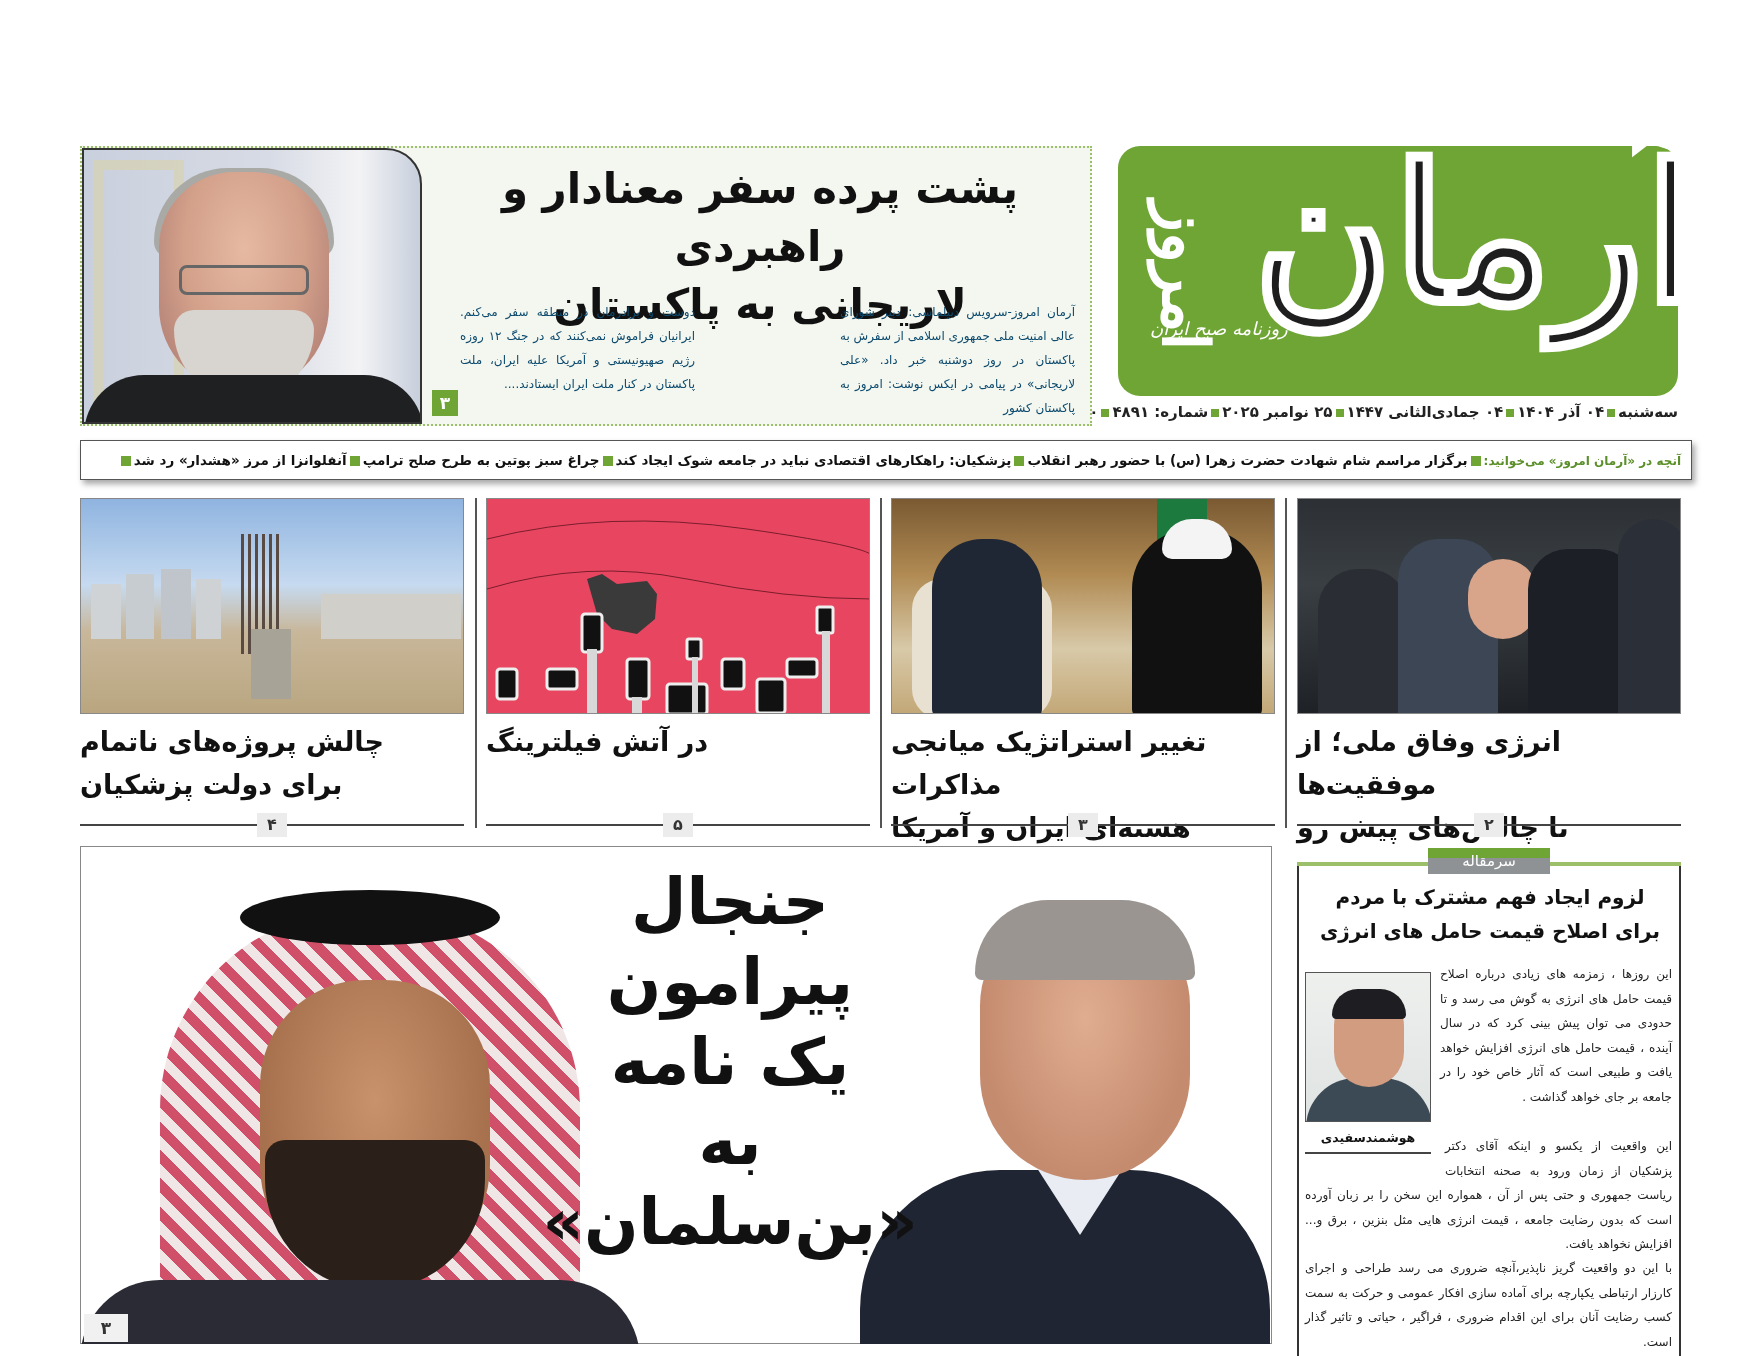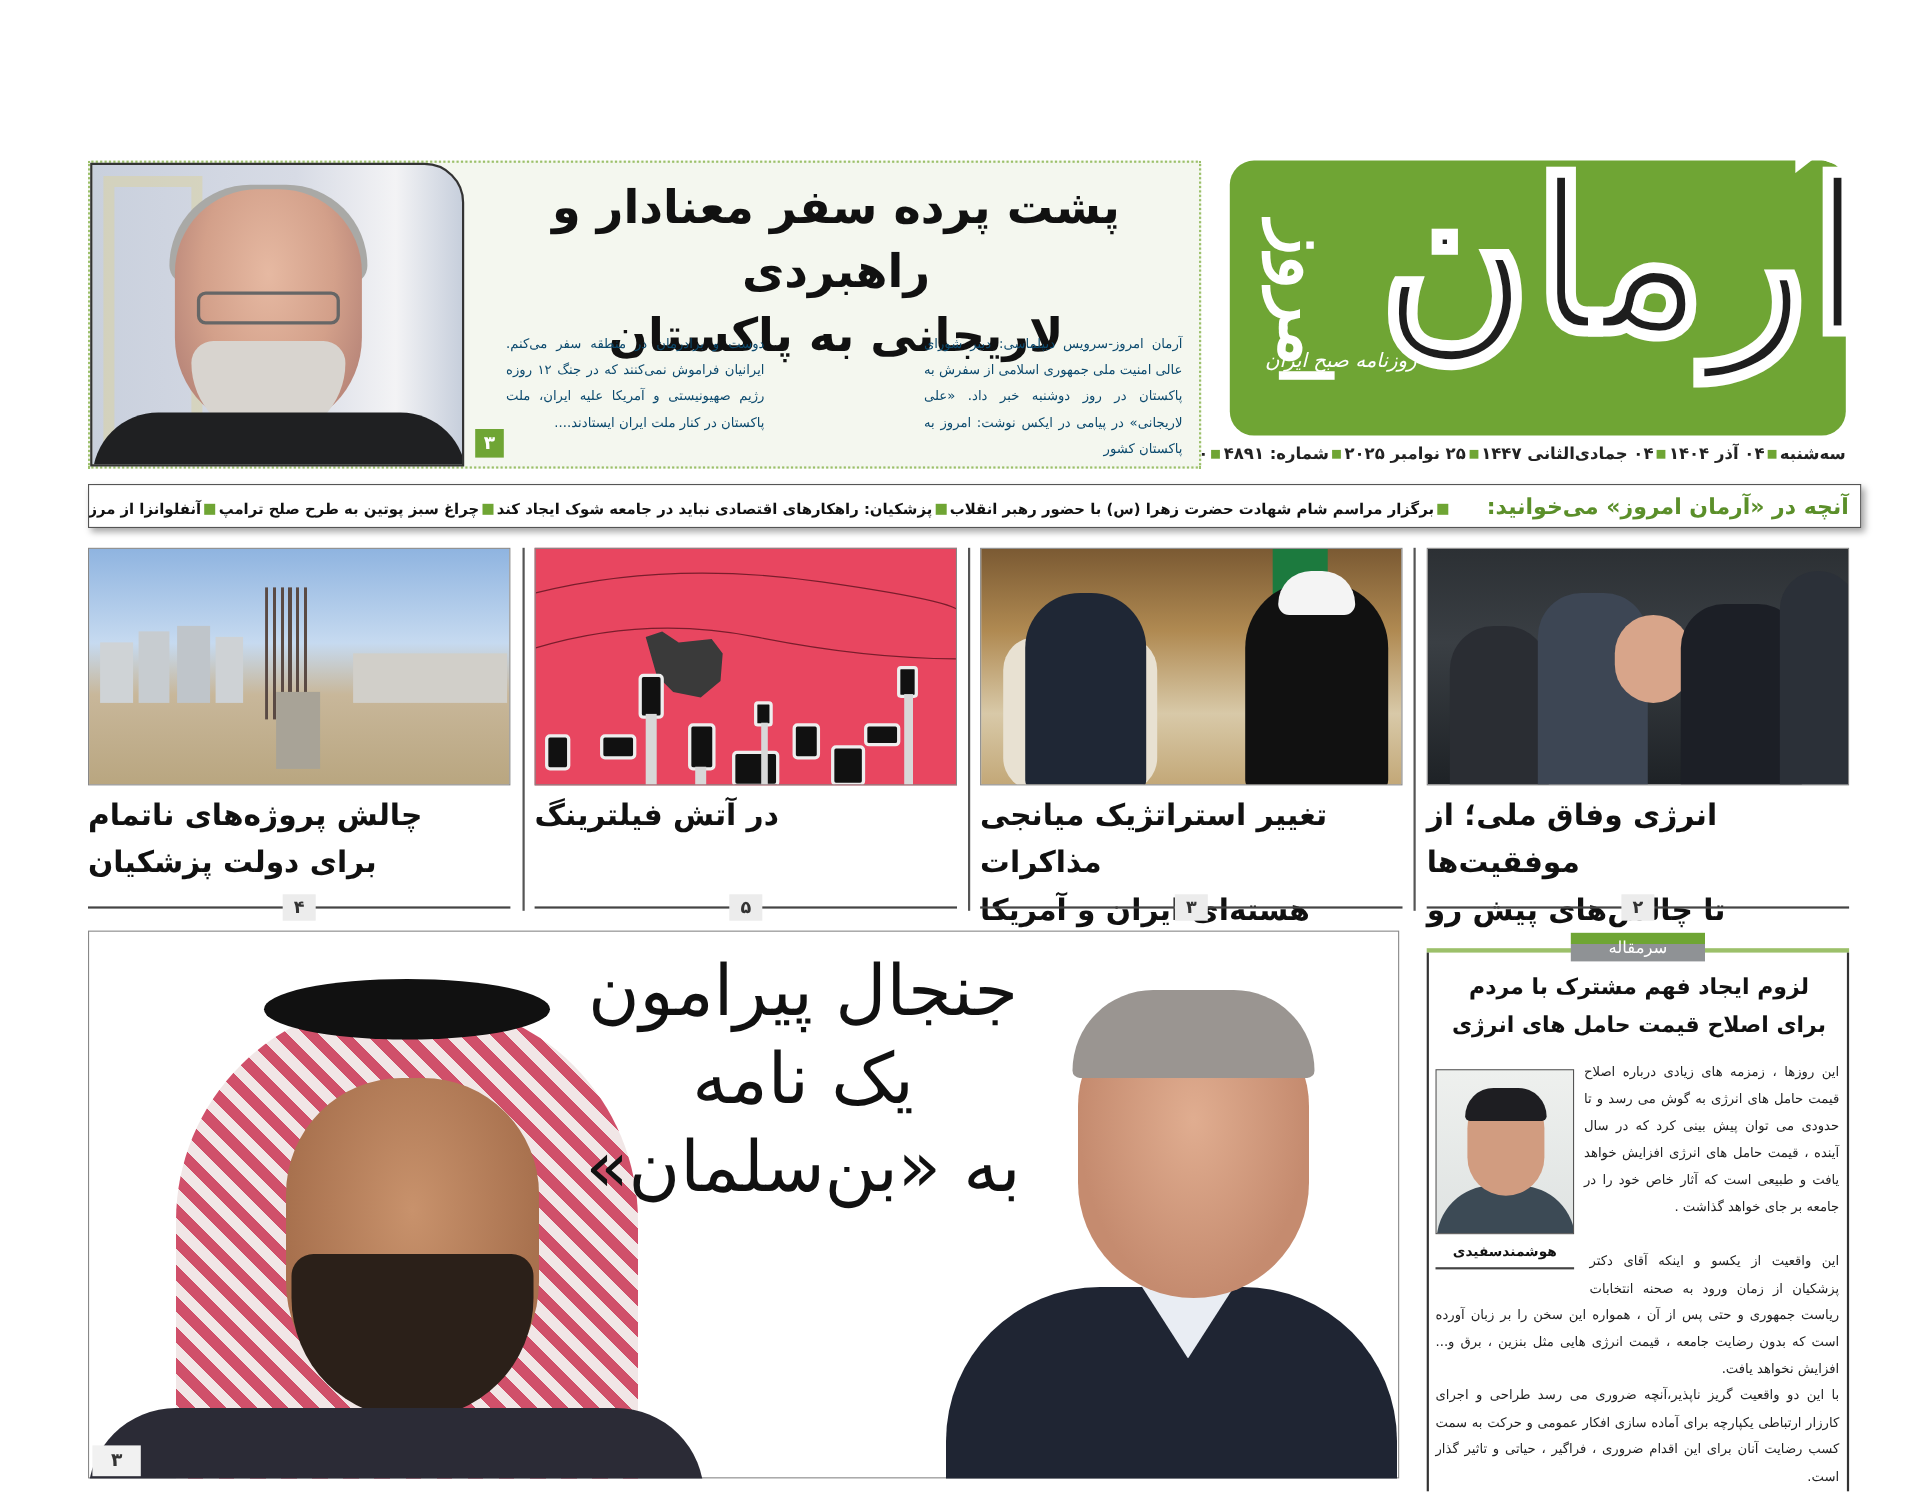--- a/index.html
+++ b/index.html
@@ -76,21 +76,21 @@
     font-weight:bold; font-size:17px; text-align:center; line-height:26px;
   }
 
   
   .ticker {
     position:absolute; left:80px; top:440px; width:1612px; height:40px; box-sizing:border-box;
     border:1px solid #555; box-shadow:3px 4px 6px rgba(0,0,0,.35); background:#fff;
     direction:rtl; padding:0 10px; line-height:38px; font-size:13.5px; font-weight:bold;
     white-space:nowrap; overflow:hidden;
   }
-  .ticker .lead { color:#5b8f2a; font-size:20px;margin-left:32px; }
+  .ticker .lead { color:#5b8f2a; font-size:12px; }
   .ticker .sq { display:inline-block; width:10px; height:10px; background:#6fa534; margin:0 3px; vertical-align:middle; }
 
   
   .story { position:absolute; top:498px; width:384px; height:335px; }
   .story .img { position:absolute; left:0; top:0; width:384px; height:216px; overflow:hidden; border:1px solid #888; box-sizing:border-box; }
   .story .hl {
     position:absolute; left:0; top:222px; width:384px; font-size:27px; font-weight:bold;
     line-height:43px; text-align:left; direction:rtl; color:#111;
   }
   .story .rule { position:absolute; left:0; top:326px; width:384px; height:2px; background:#444; }
@@ -106,21 +106,21 @@
   .img-saudi { background:linear-gradient(180deg,#7b5a33 0%,#b08a52 35%,#d8c9a8 70%,#c3a878 100%); }
   .img-red { background:#e84660; }
   .img-city { background:linear-gradient(180deg,#8fb4e0 0%,#c6daf0 40%,#c8b79a 62%,#b9a680 100%); }
 
   
   .main-box {
     position:absolute; left:80px; top:846px; width:1192px; height:498px;
     border:1px solid #888; box-sizing:border-box; overflow:hidden; background:#fff;
   }
   .main-hl {
-    position:absolute; left:530px; top:862px; width:400px; font-size:64px; font-weight:normal;
+    position:absolute; left:530px; top:862px; width:400px; font-size:64px; font-weight:bold;
     line-height:80px; text-align:center; direction:rtl; color:#111;
   }
   .mbs {
     position:absolute; left:80px; top:880px; width:560px; height:464px; overflow:hidden;
   }
   .mbs .ghutra { position:absolute; left:80px; top:30px; width:420px; height:480px;
     border-radius:200px 200px 40px 40px;
     background:repeating-linear-gradient(45deg,#d0506a 0 10px,#f1e6e6 10px 20px); }
   .mbs .agal { position:absolute; left:160px; top:10px; width:260px; height:55px; border-radius:50%;
     background:#111; }

